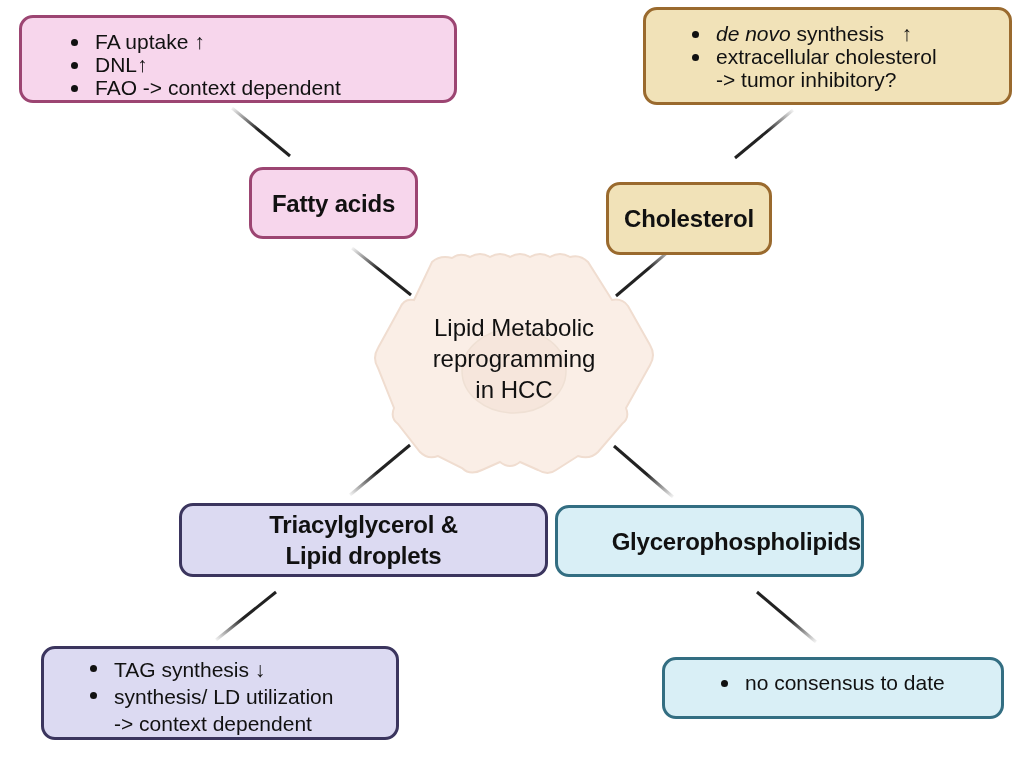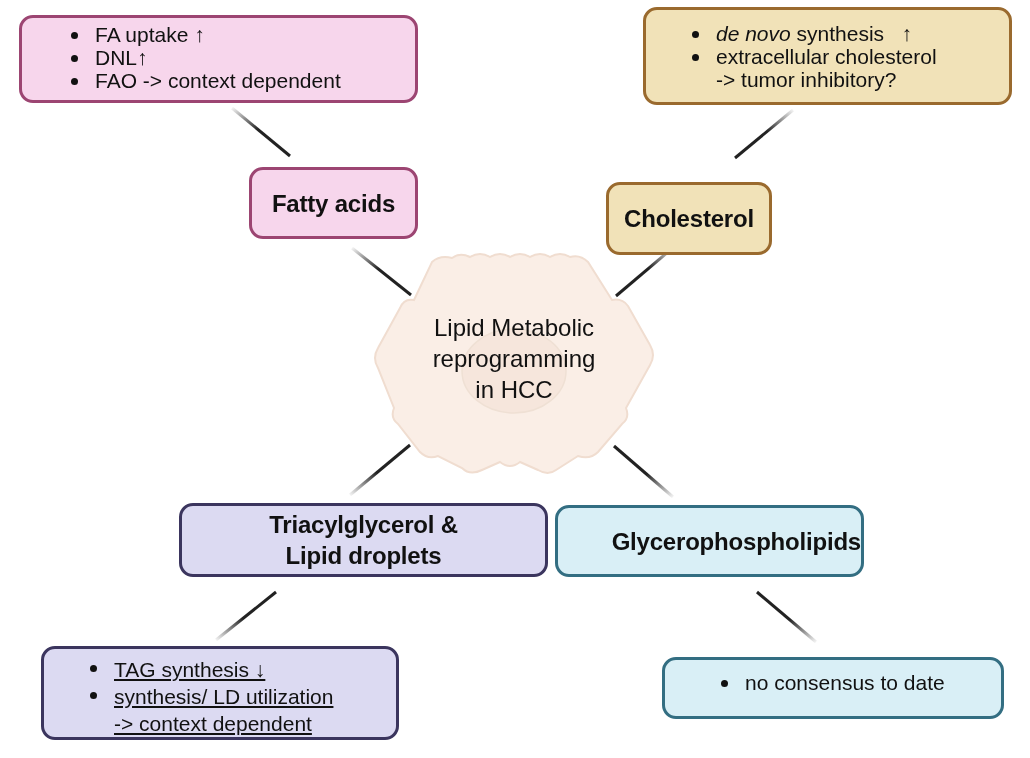--- a/index.html
+++ b/index.html
@@ -82,36 +82,36 @@
 
 <div class="box cat lav" style="left:179px; top:503px; width:369px; height:74px; flex-direction:column;align-items:center;">
   <span>Triacylglycerol &amp;</span>
   <span>Lipid droplets</span>
 </div>
 
 <div class="box cat cyan" style="left:555px; top:505px; width:309px; height:72px;justify-content:flex-end;">
   <span>Glycerophospholipids</span>
 </div>
 
-<div class="box detail pink" style="left:19px; top:15px; width:399px; height:88px; padding:5px 0 0 46px;">
+<div class="box detail pink" style="left:19px; top:15px; width:438px; height:88px; padding:12px 0 0 46px;">
   <ul>
     <li><span class="bullet"></span><span>FA uptake ↑</span></li>
     <li><span class="bullet"></span><span>DNL↑</span></li>
     <li><span class="bullet"></span><span>FAO -&gt; context dependent</span></li>
   </ul>
 </div>
 
 <div class="box detail tan" style="left:643px; top:7px; width:369px; height:98px; padding:12px 4px 0 43px;">
   <ul>
     <li><span class="bullet"></span><em>de novo</em><span style="white-space:pre;"> synthesis   ↑</span></li>
     <li><span class="bullet"></span><span>extracellular cholesterol</span><span class="cont">-&gt; tumor inhibitory?</span></li>
   </ul>
 </div>
 
-<div class="box detail lav" style="left:41px; top:646px; width:358px; height:94px; padding:7px 0 0 43px;text-decoration:underline;">
+<div class="box detail lav" style="left:41px; top:646px; width:358px; height:94px; padding:7px 0 0 43px;">
   <ul>
     <li style="line-height:27px;"><span class="bullet"></span><span>TAG synthesis ↓</span></li>
     <li style="line-height:27px;"><span class="bullet"></span><span>synthesis/ LD utilization</span><span class="cont">-&gt; context dependent</span></li>
   </ul>
 </div>
 
 <div class="box detail cyan" style="left:662px; top:657px; width:342px; height:62px; padding:11px 0 0 53px;">
   <ul>
     <li><span class="bullet"></span><span>no consensus to date</span></li>
   </ul>

